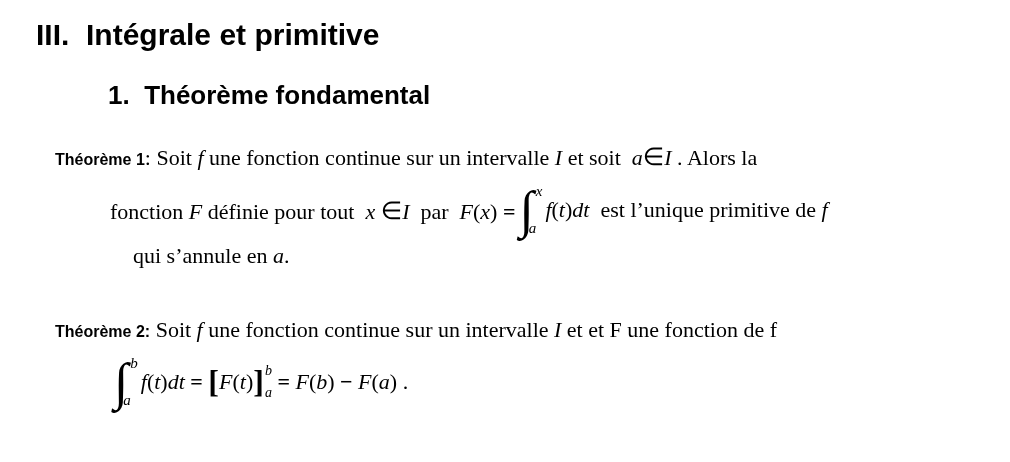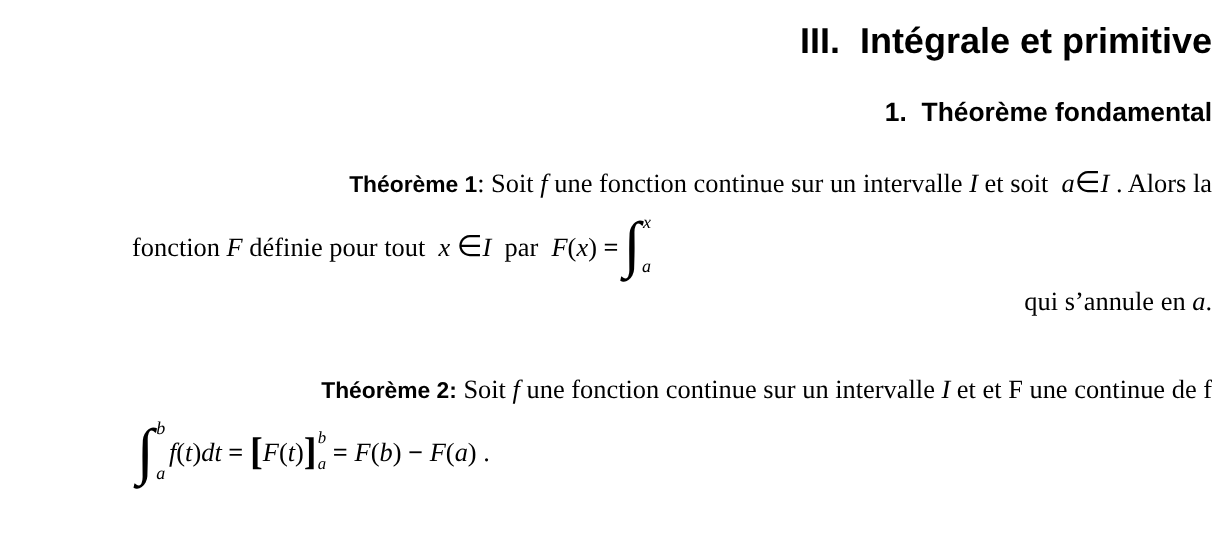--- a/index.html
+++ b/index.html
@@ -1,50 +1,50 @@
 <!DOCTYPE html>
 <html><head>
 <meta charset="utf-8">
 <style>
   html,body { margin:0; padding:0; }
   body {
     width:1010px; height:462px; overflow:hidden;
     background:#ffffff; color:#000000;
     font-family:"Liberation Serif", serif;
   }
-  .doc { padding-top:18px;text-align:right; }
+  .doc { padding-top:18px; }
 
   .h1 {
     font-family:"Liberation Sans", sans-serif; font-weight:bold;
     font-size:30px; line-height:1.15; margin:0 0 0 36px;
     white-space:pre-wrap;
   }
   .h2 {
     font-family:"Liberation Sans", sans-serif; font-weight:bold;
-    font-size:22px; line-height:1.15; margin:28px 0 0 108px;
+    font-size:26px; line-height:1.15; margin:28px 0 0 108px;
     white-space:pre-wrap;
   }
 
   .thm { margin-left:55px; font-size:22px; }
   .thm1 { margin-top:32px; }
   .thm2 { margin-top:44px; }
 
   .line  { white-space:pre-wrap; line-height:30px; }
   .cont  { margin-left:78px; }
   .mathline {
     display:flex; align-items:center;
     height:62px; margin-top:4px; margin-left:55px;
     white-space:pre-wrap;
   }
   .mathline > span { white-space:pre-wrap; }
 
   
   .run-r  { }
   .run-i  { font-style:italic; }
-  .run-lb { font-family:"Liberation Sans", sans-serif; font-weight:bold; font-size:19px; }
+  .run-lb { font-family:"Liberation Sans", sans-serif; font-weight:bold; font-size:16px; }
   .run-bq { font-weight:bold; }
   .run-sy { font-size:1.12em; }
 
   
   .integral { display:inline-flex; align-items:center; margin:0 3px 0 4px; }
   .int-sign { font-size:52px; line-height:0.92; font-family:"Liberation Serif", serif; }
   .int-lims {
     display:inline-flex; flex-direction:column; justify-content:space-between;
     height:54px; font-size:15px; font-style:italic; margin-left:-1px;
   }
@@ -71,26 +71,27 @@
     <div class="line"><span class="run-lb">Théorème 1</span><span class="run-r">: </span><span class="run-r">Soit </span><span class="run-i">f</span><span class="run-r"> une fonction continue sur un intervalle </span><span class="run-i">I</span><span class="run-r"> et soit  </span><span class="run-i">a</span><span class="run-sy">∈</span><span class="run-i">I</span><span class="run-r"> . Alors la</span></div>
     <div class="mathline">
       <span><span class="run-r">fonction </span><span class="run-i">F</span><span class="run-r"> définie pour tout  </span><span class="run-i">x</span><span class="run-r"> </span><span class="run-sy">∈</span><span class="run-i">I</span><span class="run-r">  par  </span><span class="run-i">F</span><span class="run-r">(</span><span class="run-i">x</span><span class="run-r">)</span><span class="run-r"> </span><span class="run-bq">=</span></span>
       <span class="integral">
         <span class="int-sign">∫</span>
         <span class="int-lims">
           <span class="up">x</span>
           <span class="lo">a</span>
         </span>
       </span>
+      <span><span class="run-i">f</span><span class="run-r">(</span><span class="run-i">t</span><span class="run-r">)</span><span class="run-i">dt</span><span class="run-r">  est l’unique primitive de </span><span class="run-i">f</span></span>
     </div>
     <div class="line cont"><span class="run-r">qui s’annule en </span><span class="run-i">a</span><span class="run-r">.</span></div>
   </div>
 
   <div class="thm thm2">
-    <div class="line"><span class="run-lb">Théorème 2:</span><span class="run-r"> Soit </span><span class="run-i">f</span><span class="run-r"> une fonction continue sur un intervalle </span><span class="run-i">I</span><span class="run-r"> et et F une continue de f</span></div>
+    <div class="line"><span class="run-lb">Théorème 2:</span><span class="run-r"> Soit </span><span class="run-i">f</span><span class="run-r"> une fonction continue sur un intervalle </span><span class="run-i">I</span><span class="run-r"> et et F une fonction de f</span></div>
     <div class="mathline">
       <span class="integral">
         <span class="int-sign">∫</span>
         <span class="int-lims">
           <span class="up">b</span>
           <span class="lo">a</span>
         </span>
       </span>
       <span><span class="run-i">f</span><span class="run-r">(</span><span class="run-i">t</span><span class="run-r">)</span><span class="run-i">dt</span><span class="run-r"> </span><span class="run-bq">=</span><span class="run-r"> </span></span>
       <span class="brak">

